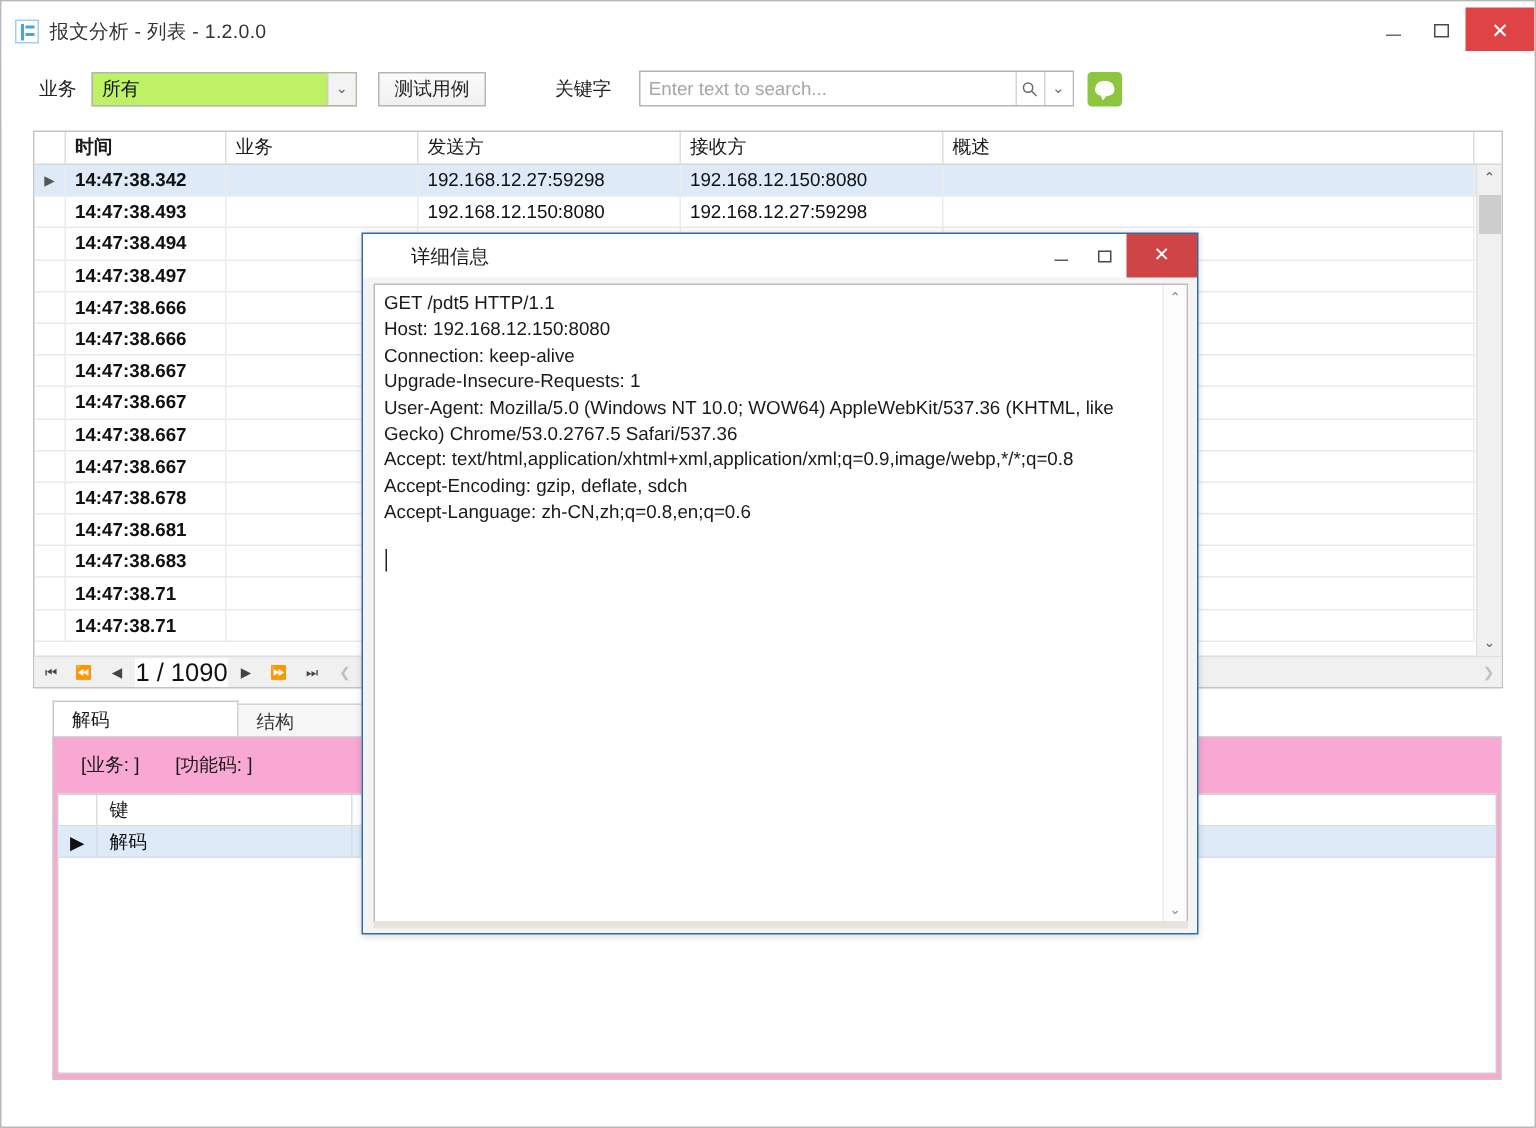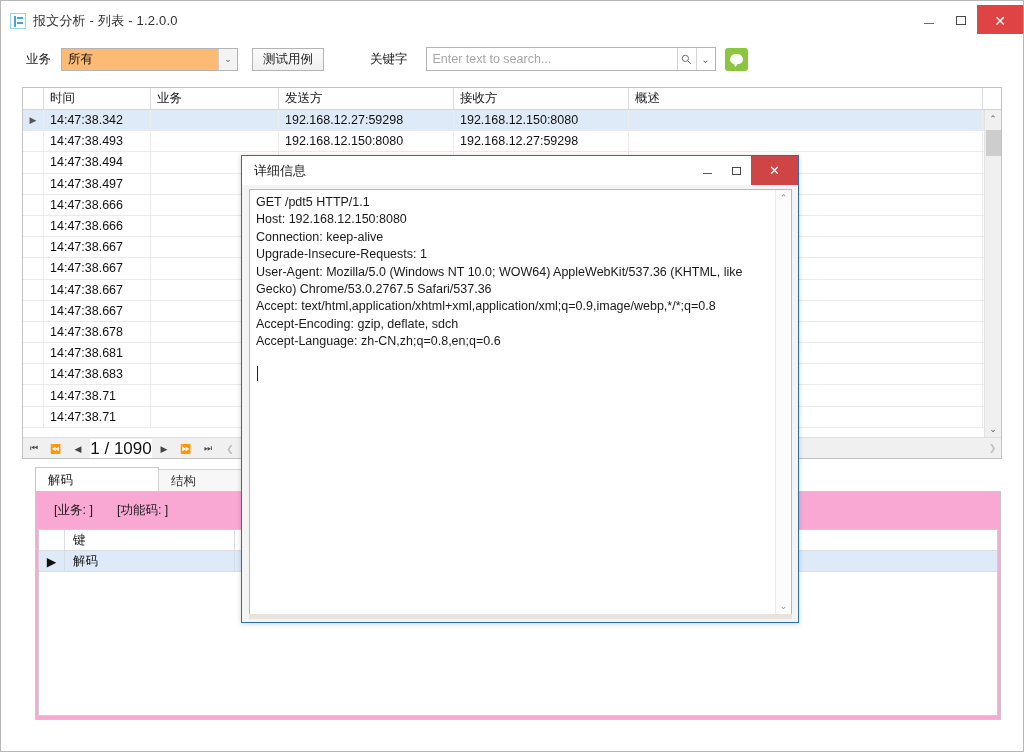--- a/index.html
+++ b/index.html
@@ -94,21 +94,21 @@
     display: flex; align-items: center;
   }
   .tb-label {
     font-size: 12.5px; color: #222;
     margin-left: 25px; margin-right: 10px;
     white-space: nowrap;
   }
   .combo {
     width: 177px; height: 23px;
     border: 1px solid #b4b4b4;
-    background: #fdba74;
+    background: #bef264;
     display: flex; align-items: center;
     position: relative;
   }
   .combo .val {
     padding-left: 6px;
     font-size: 12.5px; color: #111;
     flex: 1;
     white-space: nowrap; overflow: hidden;
   }
   .combo .arrow {
@@ -199,21 +199,21 @@
   .gh-cell {
     border-right: 1px solid #dcdcdc;
     display: flex; align-items: center;
     padding-left: 6px;
     font-size: 12.5px;
     color: #1a1a1a;
     white-space: nowrap;
     overflow: hidden;
   }
   .c-sel { width: 21px; padding-left: 0; }
-  .c-time { width: 107px; }
+  .c-time { width: 107px; font-weight: bold; }
   .c-biz { width: 128px; }
   .c-src { width: 175px; }
   .c-dst { width: 175px; }
   .c-sum { flex: 1; border-right: 1px solid #dcdcdc; }
   .c-tail { width: 18px; border-right: 0; }
 
   .grid-body {
     position: relative;
     height: 327px;
     overflow: hidden;
@@ -379,20 +379,21 @@
     left: 240px; top: 154px;
     width: 558px; height: 468px;
     background: #f4f4f4;
     border: 1px solid #2a6fa8;
     box-shadow: 0 1px 5px rgba(0,0,0,.18);
   }
   .dlg-title {
     height: 29px;
     display: flex; align-items: center;
     background: #ffffff;
+    padding-left: 20px;
   }
   .dlg-title .t {
     margin-left: 12px;
     font-size: 13px;
     color: #1a1a1a;
   }
   .dlg-wins { margin-left: auto; display: flex; height: 29px; }
   .dlg-win {
     width: 29px;
     display: flex; align-items: center; justify-content: center;

